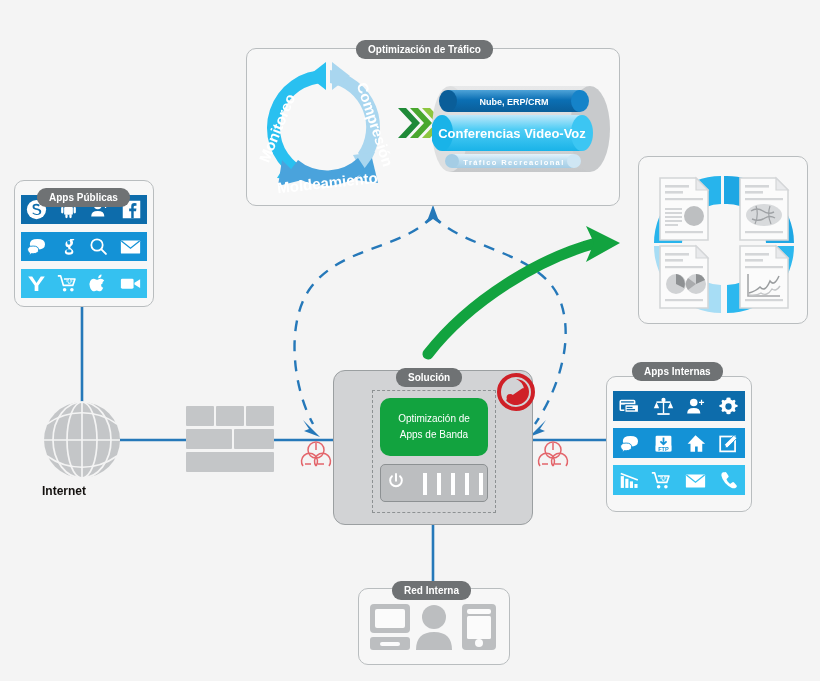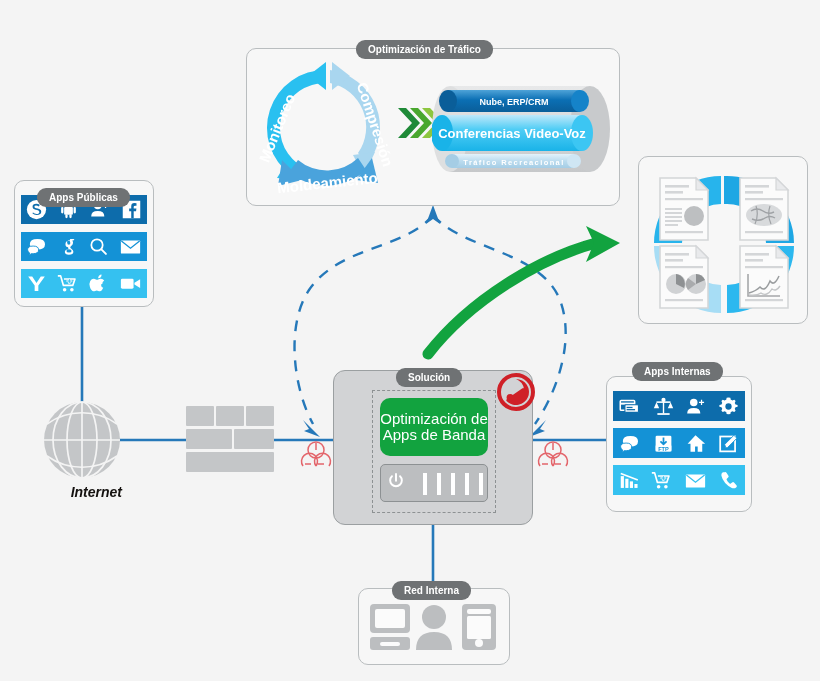--- a/index.html
+++ b/index.html
@@ -56,21 +56,21 @@
   .sol-dashed{
     position:absolute;
     border:1.5px dashed #8d9193;
     box-sizing:border-box;
   }
   .sol-green{
     position:absolute;
     background:#12a33f;
     border-radius:10px;
     color:#fff;
-    font-size:15px;
+    font-size:10px;
     text-align:center;
     display:flex;
     align-items:center;
     justify-content:center;
     line-height:16px;
     box-sizing:border-box;
   }
   .sol-device{
     position:absolute;
     background:#bcbec0;
@@ -79,26 +79,25 @@
     box-sizing:border-box;
   }
   .dev-bar{
     position:absolute;
     width:4px;background:#ffffff;
   }
 
   
   .net-label{
     position:absolute;
-    font-size:14px;
+    font-size:12px;
     font-weight:bold;
     color:#14110f;
-    text-align:right;
+    text-align:left;
     white-space:nowrap;
-    font-style:italic;
   }
 </style>
 </head>
 <body>
 
 <div id="canvas">
 
   <svg id="wires" viewBox="0 0 820 681">
     <defs>
       <marker id="arrowBlue" markerWidth="10" markerHeight="10" refX="5" refY="5" orient="auto">

